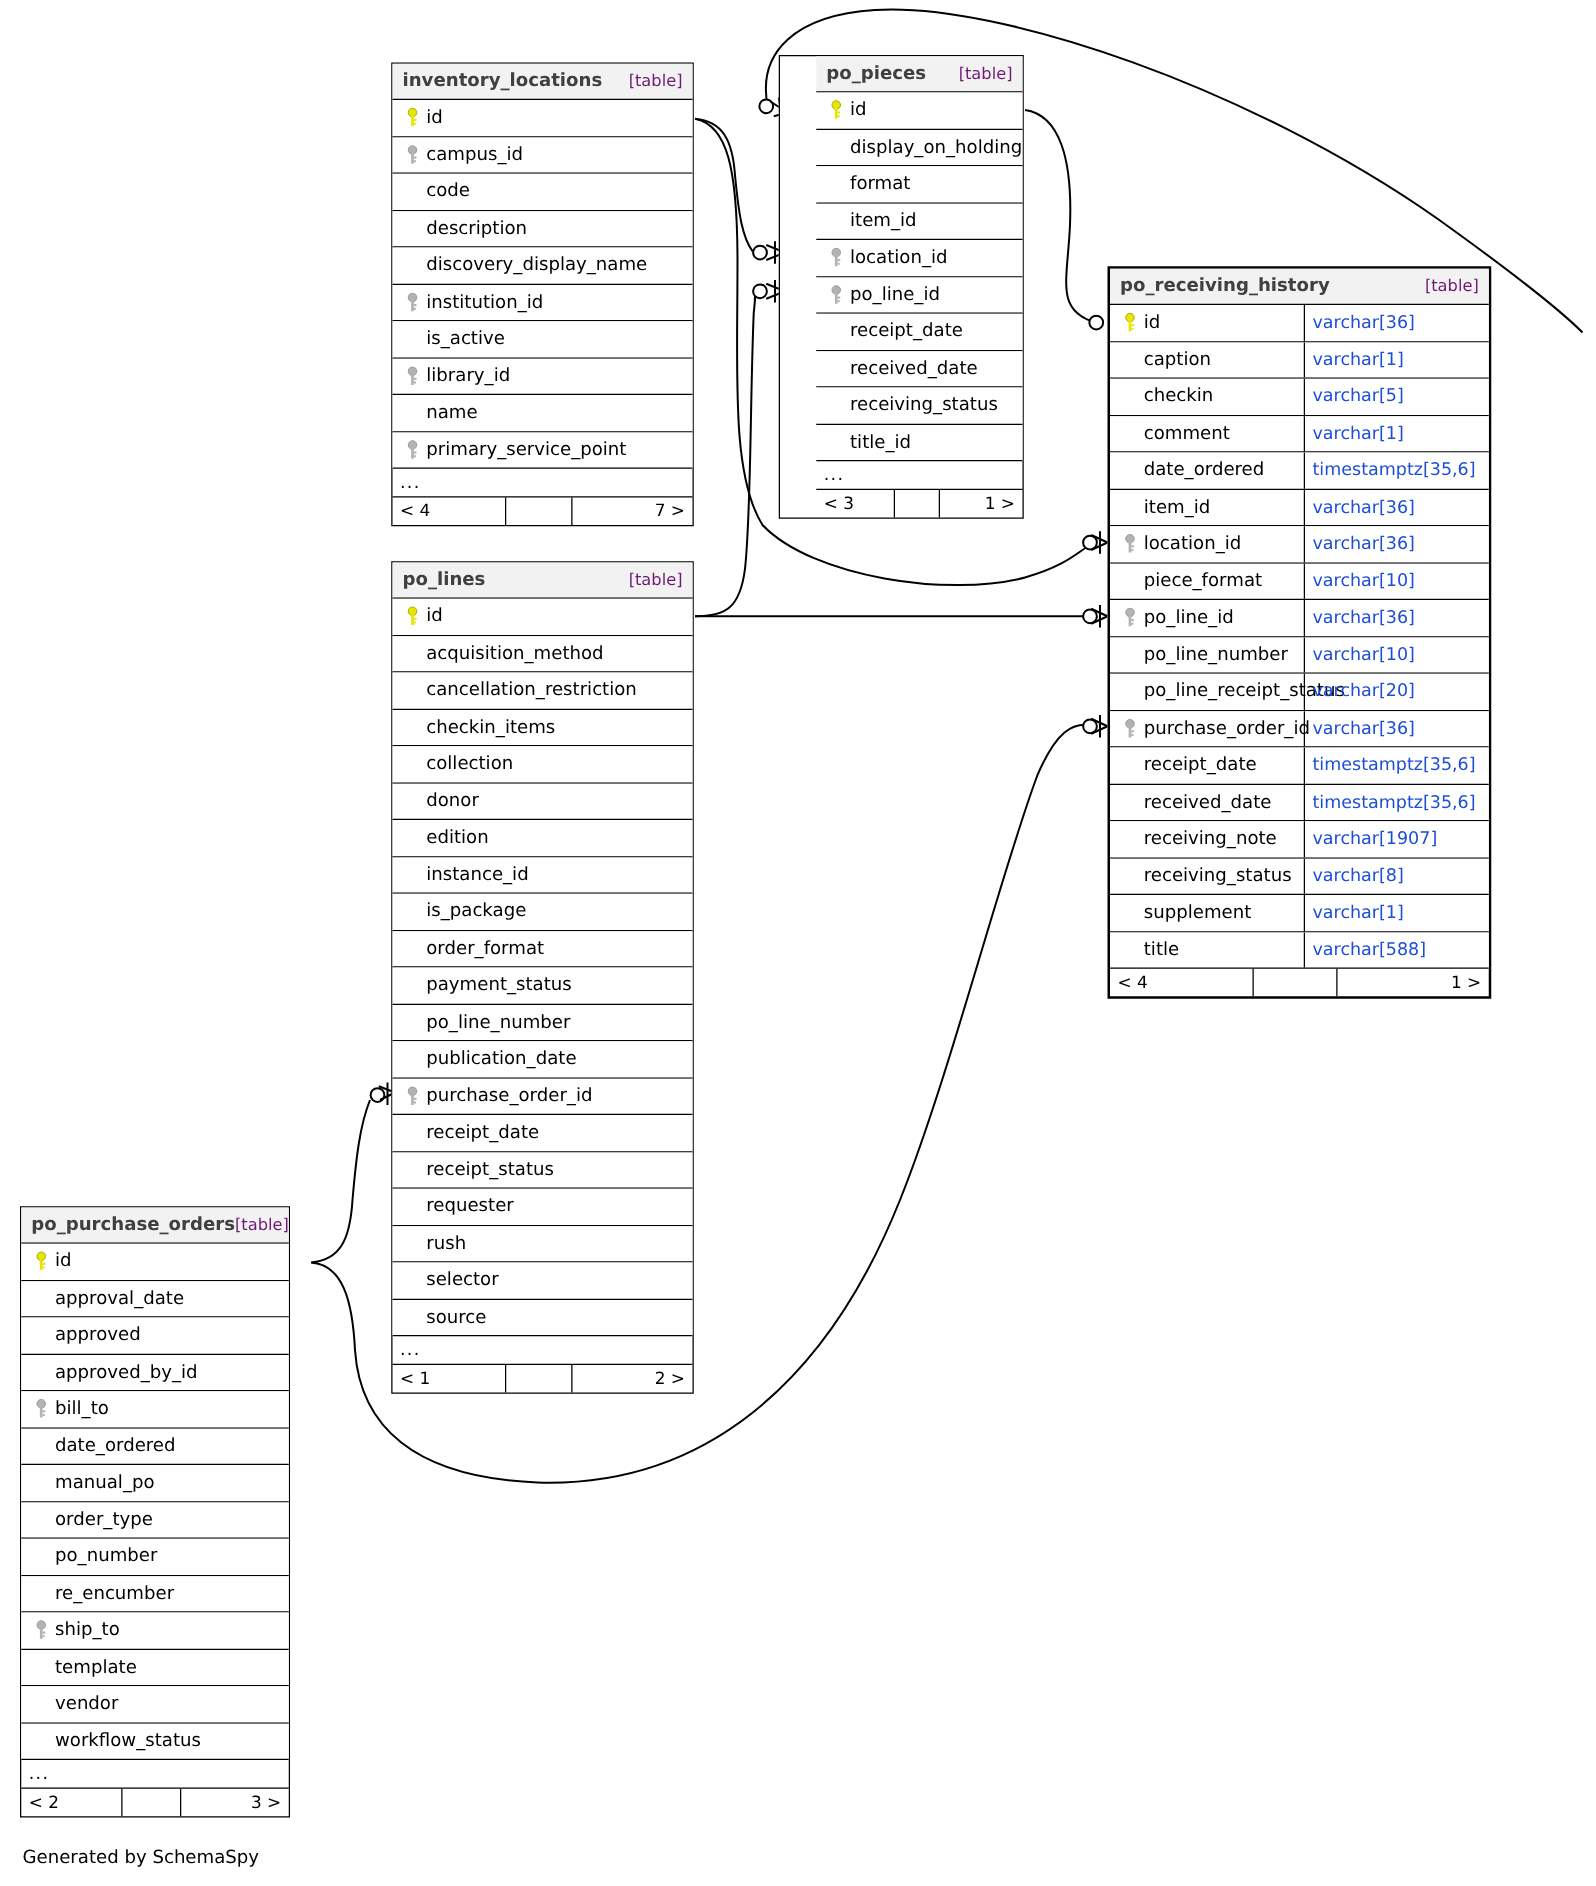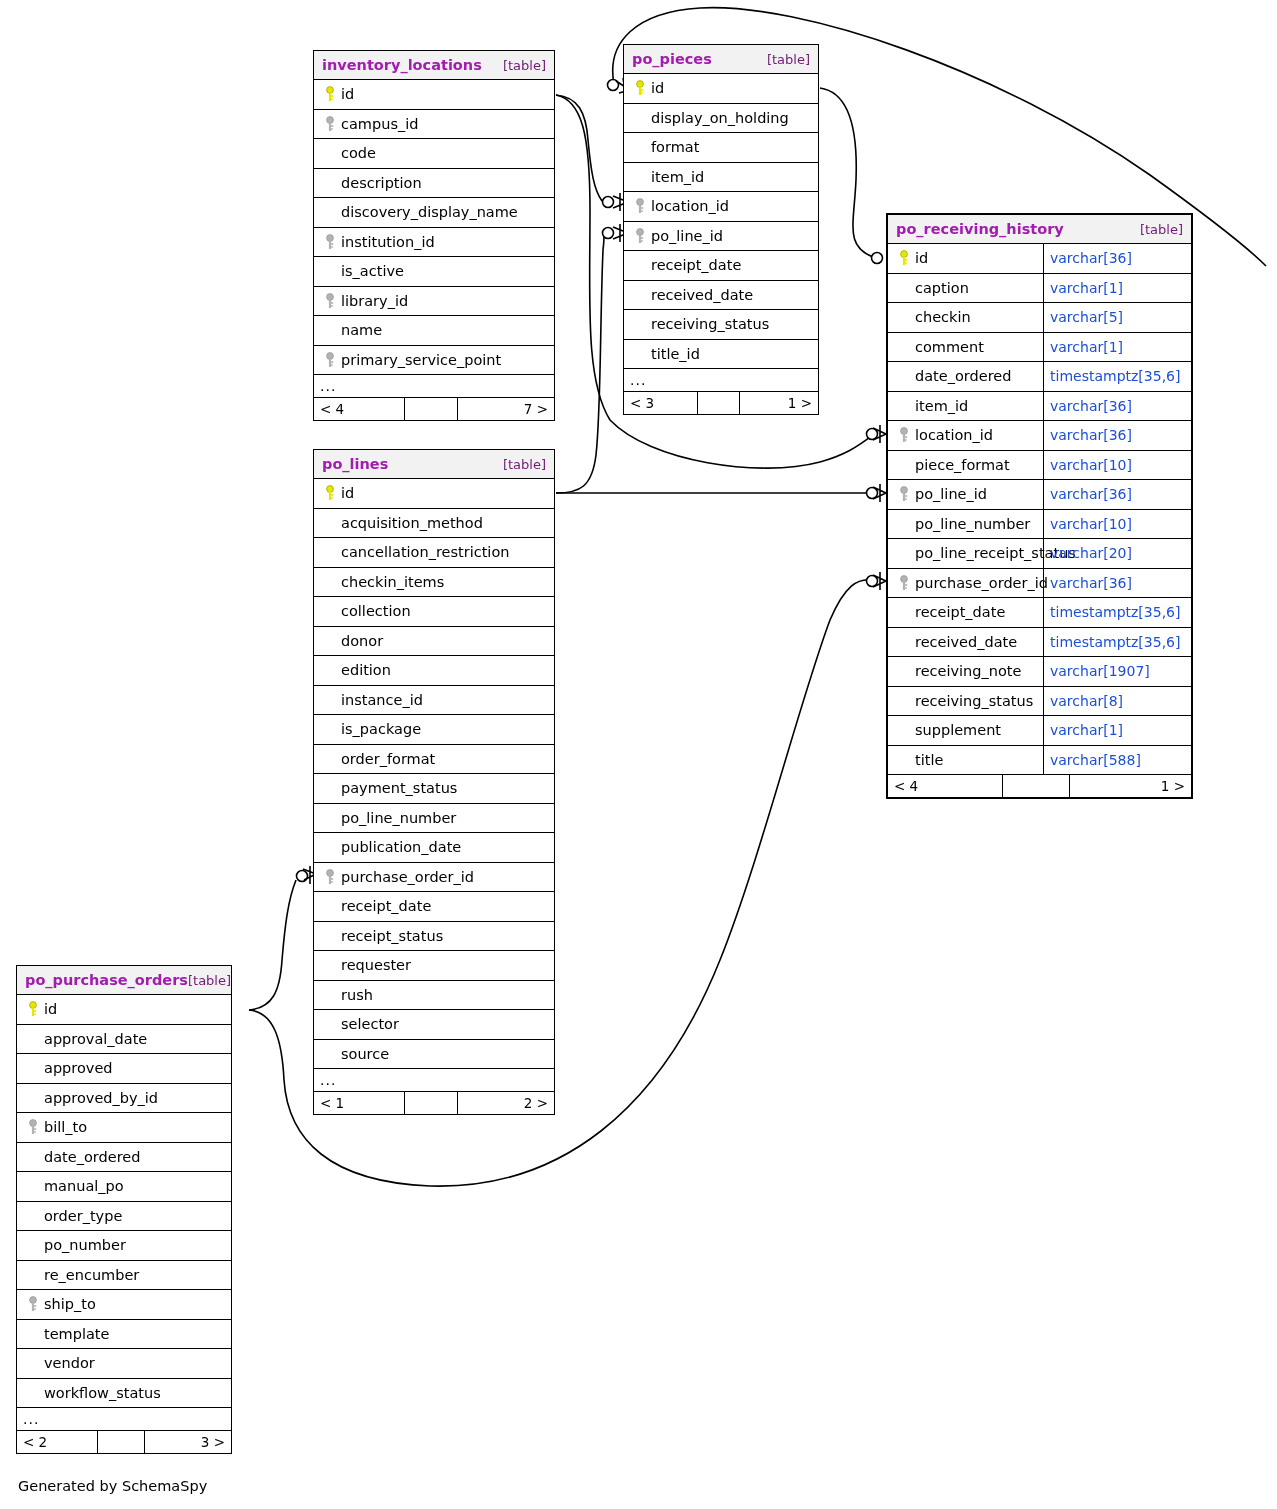--- a/index.html
+++ b/index.html
@@ -42,21 +42,21 @@
     justify-content: space-between;
     background: #f2f2f2;
     border-bottom: 1px solid #000000;
     box-sizing: border-box;
     padding: 0 8px;
     height: 29px;
   }
   .tbl-name {
     font-weight: bold;
     font-size: 14.5px;
-    color: #a21caf;
+    color: #404040;
     white-space: nowrap;
   }
   .tbl-tag {
     font-size: 13px;
     color: #701a75;
     white-space: nowrap;
   }
   .col-row {
     display: flex;
     align-items: stretch;
@@ -293,21 +293,21 @@
             <span class="col-name">primary_service_point</span>
           </div>
         </div>
         <div class="ellipsis-row">...</div>
         <div class="footer-row">
           <div class="footer-cell footer-prev">&lt; 4</div>
           <div class="footer-cell footer-mid"></div>
           <div class="footer-cell footer-next">7 &gt;</div>
         </div>
       </div>
-      <div class="table-box thin" style="left: 623px; top: 44px; width: 196px;">
+      <div class="table-box thin" style="left: 623px; top: 44px; width: 196px; padding-left: 29px;">
         <div class="tbl-header">
           <span class="tbl-name">po_pieces</span>
           <span class="tbl-tag">[table]</span>
         </div>
         <div class="col-row">
           <div class="col-left">
             <span class="keyslot">
               <svg class="key-icon" width="12" height="16" viewBox="0 0 12 16" xmlns="http://www.w3.org/2000/svg">
                 <circle cx="6" cy="4" r="3.4" fill="#e6e600" stroke="#a8a800" stroke-width="0.8"></circle>
                 <rect x="4.9" y="6.4" width="2.2" height="8.6" fill="#e6e600"></rect>

